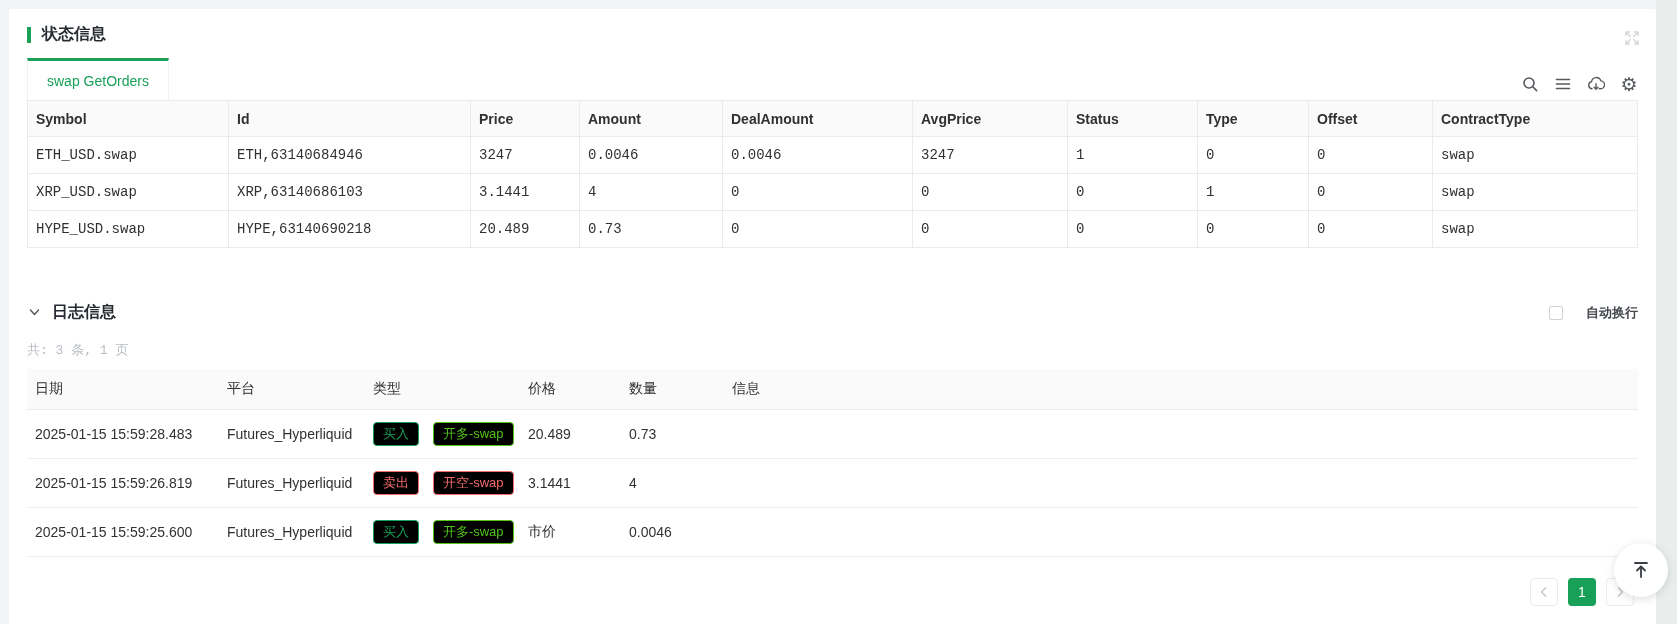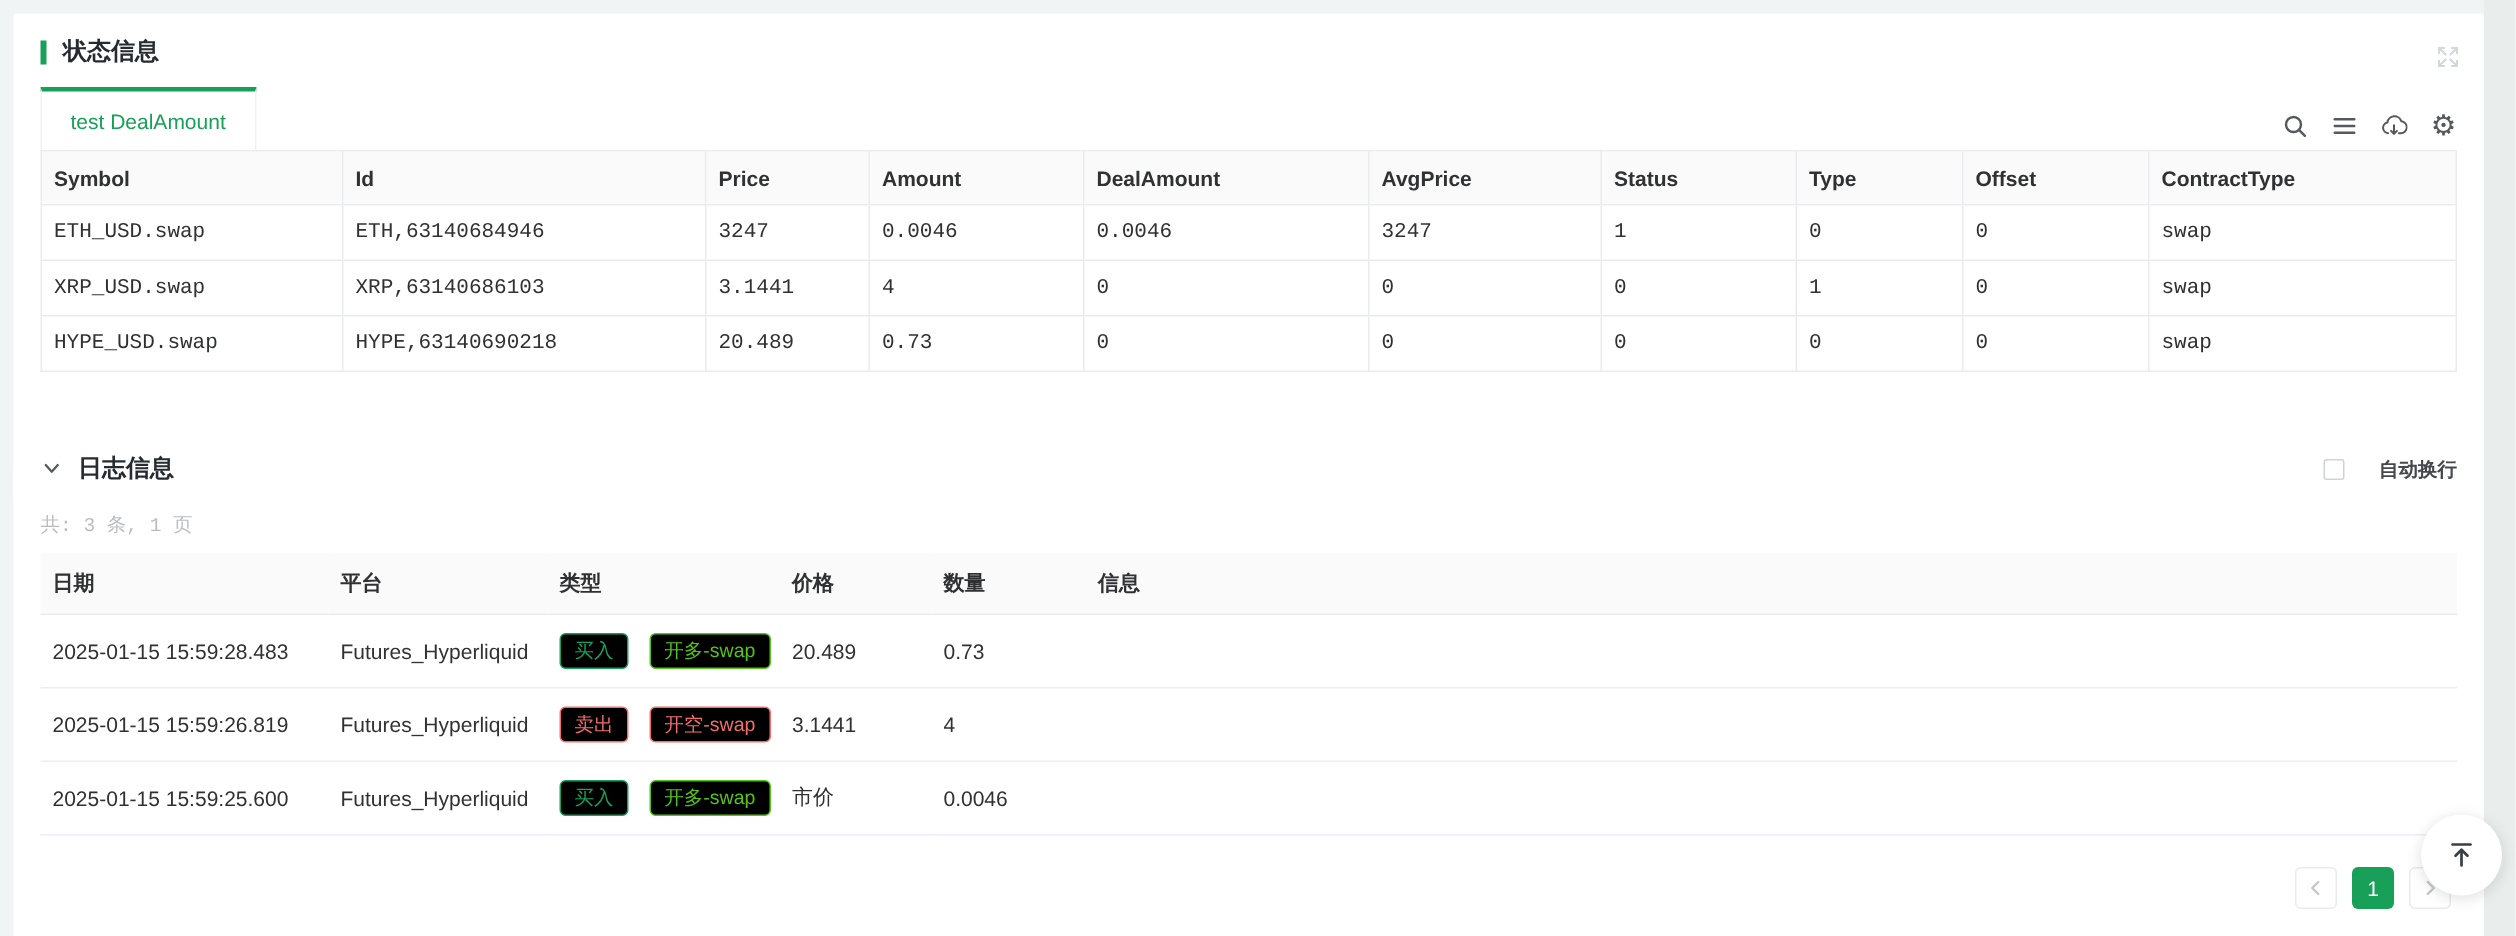--- a/index.html
+++ b/index.html
@@ -49,21 +49,21 @@
   .log-title { font-size:16px; font-weight:bold; color:#262b31; }
   .autowrap { display:flex; align-items:center; gap:23px;font-weight:bold; }
   .checkbox { width:14px; height:14px; border:1px solid #cfd3d7; border-radius:2px; background:#fff; cursor:pointer; }
   .autowrap-label { font-size:13px; color:#45494e; }
 
   .log-count { margin-top:18px; font-size:13px; color:#b9bdc3;font-family:Liberation Mono, monospace; }
 
   .log-table { margin-top:10px; }
   .log-table th {
     background:#fafafa; height:40px; text-align:left; padding:0 8px;
-    font-size:14px; font-weight:700; color:#303133; border-bottom:1px solid #e9ebee;
+    font-size:14px; font-weight:400; color:#303133; border-bottom:1px solid #e9ebee;
   }
   .log-table td { height:49px; border-bottom:1px solid #ebeef5; padding:0 8px; font-size:14px; color:#303133; white-space:nowrap; }
 
   .tag {
     display:inline-flex; align-items:center; height:24px; padding:0 9px;
     border:1px solid; border-radius:4px; font-size:13px; background:#000000; margin-right:10px;
   }
   .tag[data-type="buy"]  { color:var(--accent-green,#18a058); border-color:var(--accent-green,#18a058); }
   .tag[data-type="long"] { color:var(--tag-green,#52c41a); border-color:var(--tag-green,#52c41a); }
   .tag[data-type="sell"], .tag[data-type="short"] { color:var(--tag-red,#f56c6c); border-color:var(--tag-red,#f56c6c); }
@@ -96,21 +96,21 @@
     <span class="expand-btn">
       <svg width="16" height="16" viewBox="0 0 16 16" fill="none" stroke="#d3d7da" stroke-width="1.4" stroke-linecap="round">
         <path d="M9.6 6.4 L14 2 M14 2 h-3.4 M14 2 v3.4"></path>
         <path d="M6.4 6.4 L2 2 M2 2 h3.4 M2 2 v3.4"></path>
         <path d="M9.6 9.6 L14 14 M14 14 h-3.4 M14 14 v-3.4"></path>
         <path d="M6.4 9.6 L2 14 M2 14 h3.4 M2 14 v-3.4"></path>
       </svg>
     </span>
 
     <div class="tab-row">
-      <div class="tab">test DealAmount</div>
+      <div class="tab">swap GetOrders</div>
       <div class="toolbar-icons">
         <span class="icn">
           <svg width="18" height="18" viewBox="0 0 18 18" fill="none" stroke="#55595e" stroke-width="1.6" stroke-linecap="round">
             <circle cx="8" cy="8" r="5"></circle>
               <line x1="11.8" y1="11.8" x2="15.6" y2="15.6"></line>
           </svg>
         </span>
         <span class="icn">
           <svg width="18" height="18" viewBox="0 0 18 18" fill="none" stroke="#55595e" stroke-width="1.6" stroke-linecap="round">
             <line x1="2.5" y1="4.5" x2="15.5" y2="4.5"></line>

